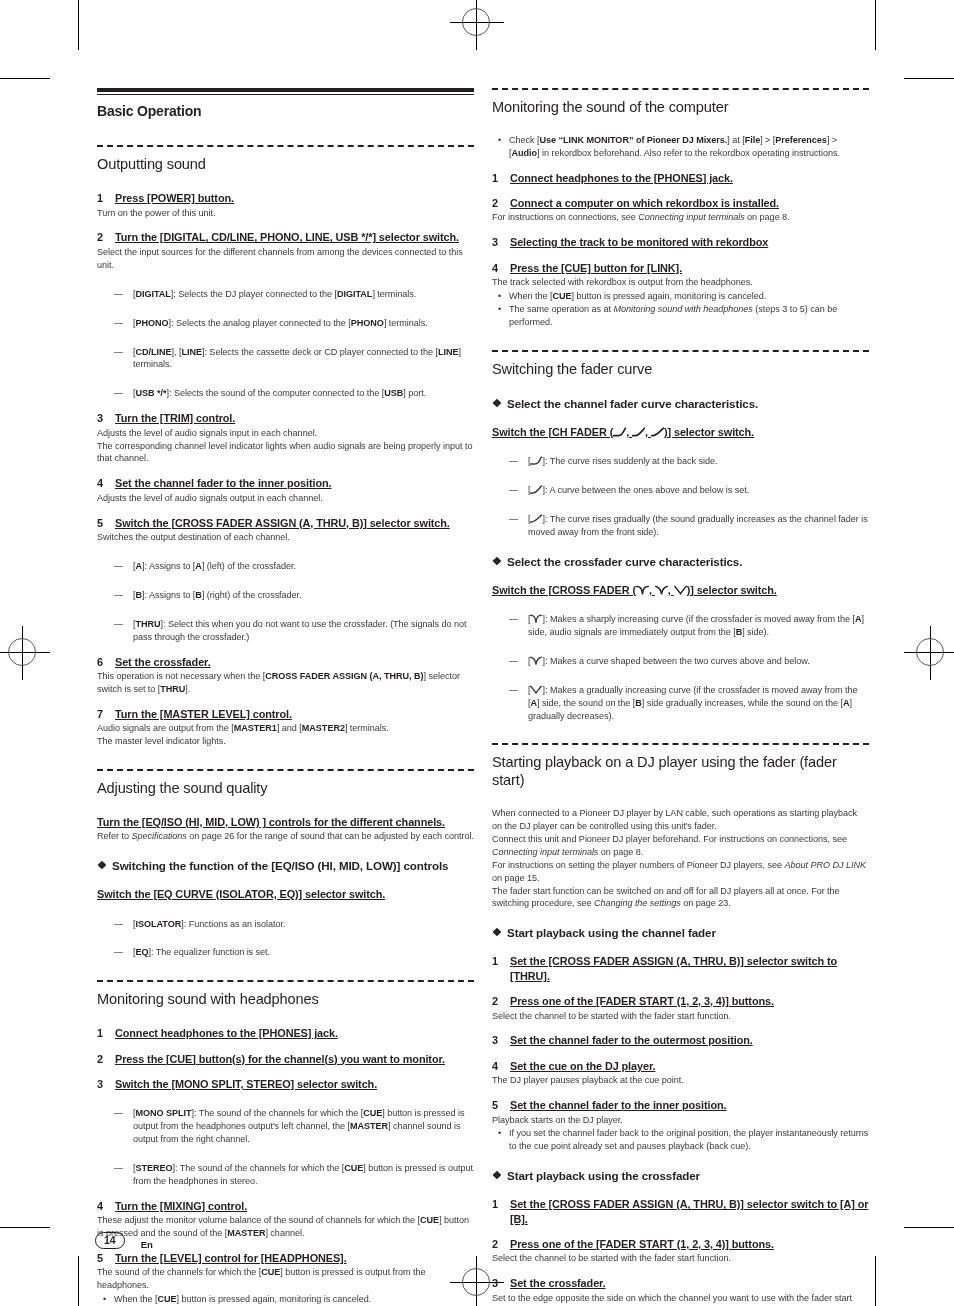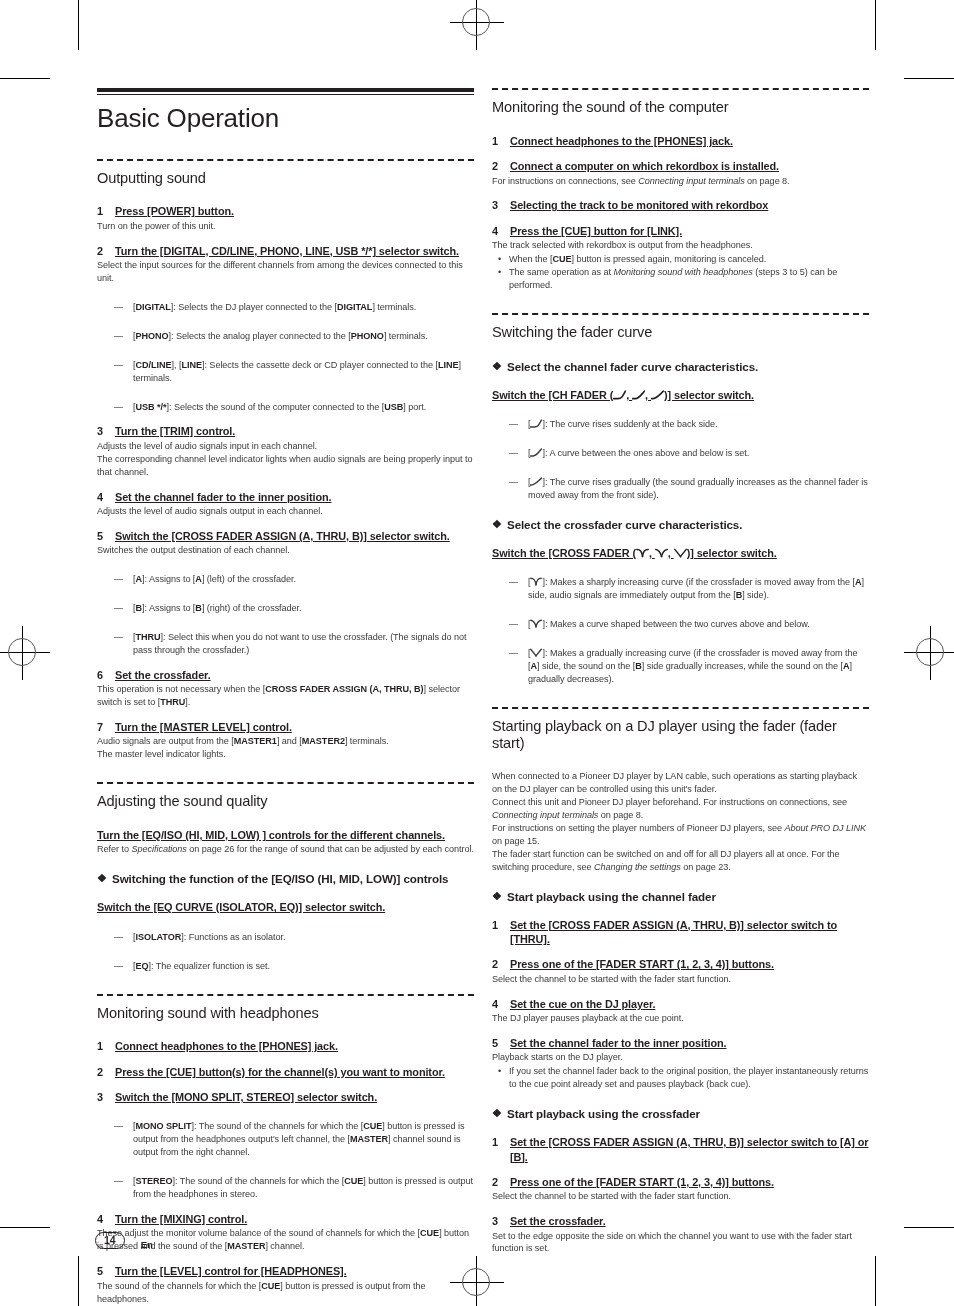--- a/index.html
+++ b/index.html
@@ -43,22 +43,22 @@
   .col-right { left: 492px; }
 
   
   .doc-title-rule {
     border-top: 4px solid #231f20;
     border-bottom: 1px solid #231f20;
     height: 2px;
     margin: 0 0 9px 0;
   }
   h1.doc-title {
-    font-size: 26px;
-    font-weight: normal;
+    font-size: 14px;
+    font-weight: bold;
     letter-spacing: -0.2px;
     margin: 0 0 26px 0;
     line-height: 1.1;
   }
 
   .dash-rule {
     border-top: 2px dashed #231f20;
     height: 0;
     margin: 0 0 9px 0;
   }
@@ -324,20 +324,23 @@
       <li><span class="mk">•</span><span>When the [<b>CUE</b>] button is pressed again, monitoring is canceled.</span></li>
     </ul>
 
   </div>
 
   <div class="col col-right">
 
     <div class="dash-rule"></div>
     <h2 class="sec-title">Monitoring the sound of the computer</h2>
 
+    <ul class="bullist">
+      <li><span class="mk">•</span><span>Check [<b>Use “LINK MONITOR” of Pioneer DJ Mixers.</b>] at [<b>File</b>] &gt; [<b>Preferences</b>] &gt; [<b>Audio</b>] in rekordbox beforehand. Also refer to the rekordbox operating instructions.</span></li>
+    </ul>
 
     <div class="step">
       <span class="n">1</span><span>Connect headphones to the [PHONES] jack.</span>
     </div>
 
     <div class="step">
       <span class="n">2</span><span>Connect a computer on which rekordbox is installed.</span>
     </div>
     <p class="body">For instructions on connections, see <i>Connecting input terminals</i> on page 8.</p>
 
@@ -429,20 +432,23 @@
 
     <div class="step">
       <span class="n">1</span><span>Set the [CROSS FADER ASSIGN (A, THRU, B)] selector switch to [THRU].</span>
     </div>
 
     <div class="step">
       <span class="n">2</span><span>Press one of the [FADER START (1, 2, 3, 4)] buttons.</span>
     </div>
     <p class="body">Select the channel to be started with the fader start function.</p>
 
+    <div class="step">
+      <span class="n">3</span><span>Set the channel fader to the outermost position.</span>
+    </div>
 
     <div class="step">
       <span class="n">4</span><span>Set the cue on the DJ player.</span>
     </div>
     <p class="body">The DJ player pauses playback at the cue point.</p>
 
     <div class="step">
       <span class="n">5</span><span>Set the channel fader to the inner position.</span>
     </div>
     <p class="body">Playback starts on the DJ player.</p>

